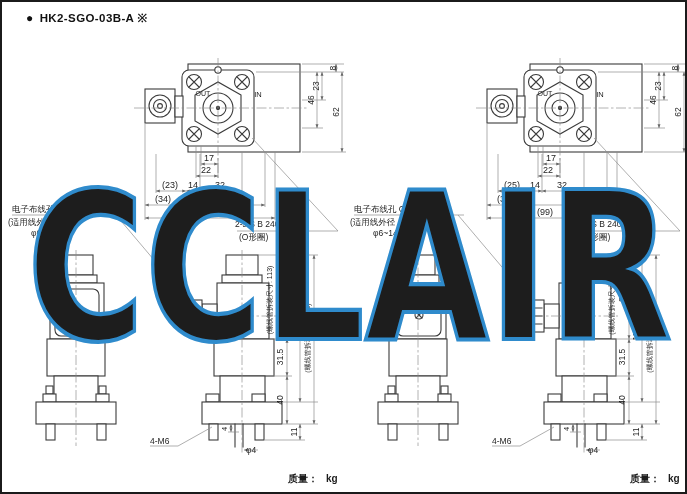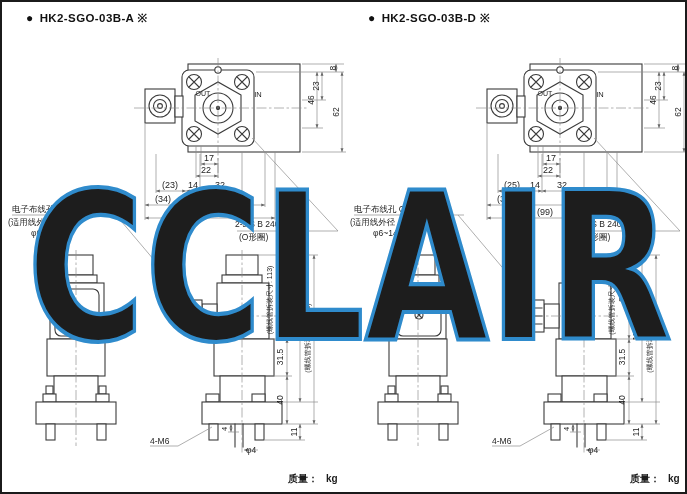--- a/index.html
+++ b/index.html
@@ -158,23 +158,20 @@
       <text class="s85" text-anchor="middle" x="291" y="378" transform="rotate(-90 291 378)">11</text>
       <text class="s75" text-anchor="middle" x="221" y="375" transform="rotate(-90 221 375)">4</text>
       <text class="s85" x="144" y="390">4-M6</text>
       <text class="s85" x="240" y="399">φ4</text>
       <text class="s10" x="282" y="428">质量：</text>
       <text class="s10" x="320" y="428">kg</text>
     </svg>
   </section>
 
   <section class="group gz" style="left:346px">
-    <div class="g-title">
-      <span class="bullet">●</span><span>HK2-SGO-03B-D ※</span>
-    </div>
     <svg class="drawing" width="340" height="440" viewBox="0 0 340 440">
       <use href="#geom"></use>
       <text class="s7" x="197" y="42" text-anchor="middle">OUT</text>
       <text class="s75" x="252" y="43" text-anchor="middle">IN</text>
       <text class="s85" text-anchor="middle" x="330" y="14" transform="rotate(-90 330 14)">8</text>
       <text class="s85" text-anchor="middle" x="313" y="32" transform="rotate(-90 313 32)">23</text>
       <text class="s85" text-anchor="middle" x="308" y="46" transform="rotate(-90 308 46)">46</text>
       <text class="s85" text-anchor="middle" x="333" y="58" transform="rotate(-90 333 58)">62</text>
       <text class="s9" x="203" y="107" text-anchor="middle">17</text>
       <text class="s9" x="200" y="119" text-anchor="middle">22</text>

